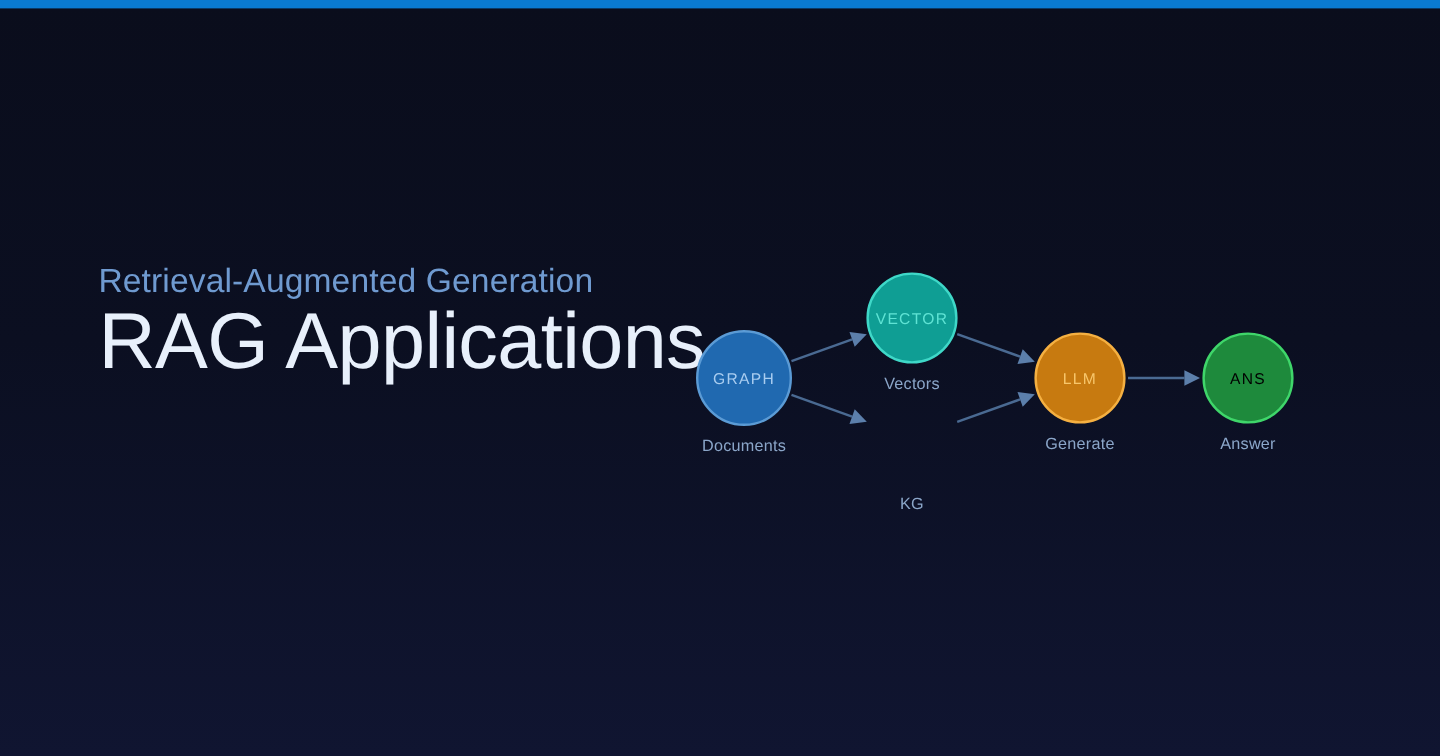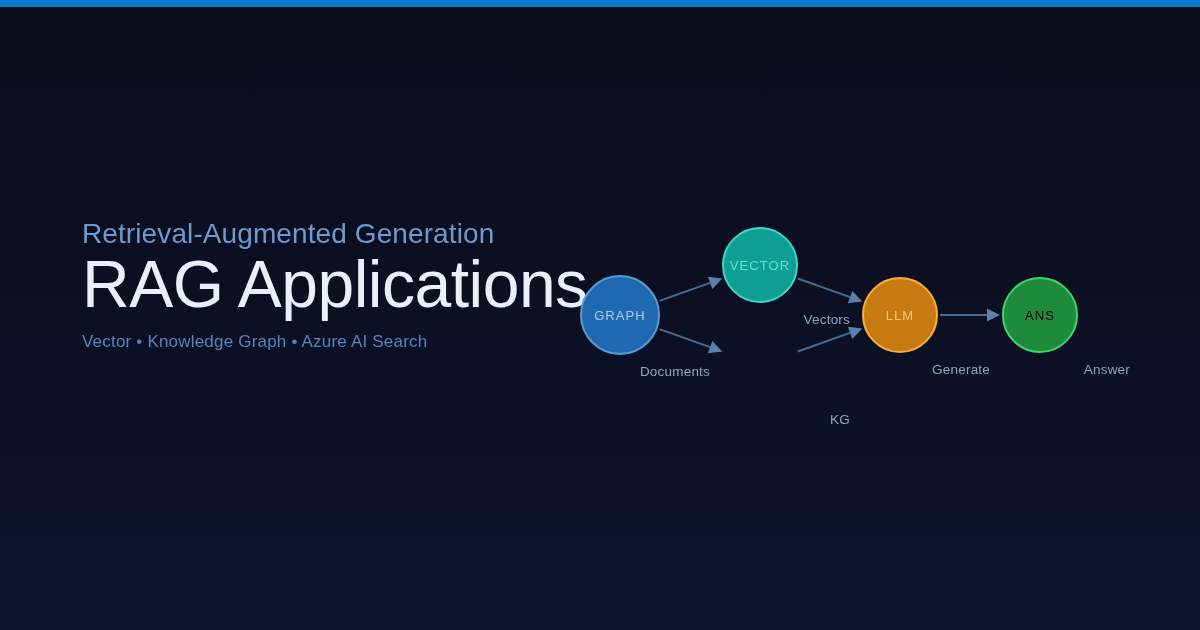--- a/index.html
+++ b/index.html
@@ -72,38 +72,37 @@
     justify-content: center;
   }
   .node-label {
     font-size: 13px;
     letter-spacing: 1.1px;
     font-weight: 400;
     user-select: none;
   }
   .node-caption {
     position: absolute;
-    text-align: right;
+    text-align: center;
     font-size: 13.5px;
     color: #8ba6c9;
     letter-spacing: 0.2px;
     white-space: nowrap;
   }
 </style>
 </head>
 <body>
 
 <div id="canvas" style="background: linear-gradient(rgb(10, 13, 28) 0%, rgb(11, 15, 33) 45%, rgb(16, 21, 49) 100%);">
 
   <div id="accent-bar" style="background: rgb(10, 122, 208);"></div>
 
   <div id="hero">
     <div id="subtitle" style="color: rgb(111, 154, 208);">Retrieval-Augmented Generation</div>
     <div id="title" style="color: rgb(232, 240, 251);">RAG Applications</div>
-    <div id="tagline" style="color: rgb(91, 131, 184);">Vector • Knowledge Graph • Azure AI Search</div>
   </div>
 
   <div id="diagram">
     <svg id="diagram-svg" width="1200" height="630">
         <line x1="659.5531602869831" y1="300.87387132607745" x2="710.0876786854736" y2="282.8258290409023" stroke="#4a6a92" stroke-width="2"></line>
         <polygon points="722.3303235362065,278.45345587992625 712.2738652659616,288.94715146626874 707.9014921049857,276.7045066155359" fill="#5c7fab"></polygon>
         <line x1="659.5531602869831" y1="329.12612867392255" x2="710.0876786854736" y2="347.1741709590977" stroke="#4a6a92" stroke-width="2"></line>
         <polygon points="722.3303235362065,351.54654412007375 707.9014921049857,353.2954933844641 712.2738652659616,341.05284853373126" fill="#5c7fab"></polygon>
         <line x1="797.6696764637935" y1="278.45345587992625" x2="850.0876786854736" y2="297.1741709590977" stroke="#4a6a92" stroke-width="2"></line>
         <polygon points="862.3303235362065,301.54654412007375 847.9014921049857,303.2954933844641 852.2738652659616,291.05284853373126" fill="#5c7fab"></polygon>

